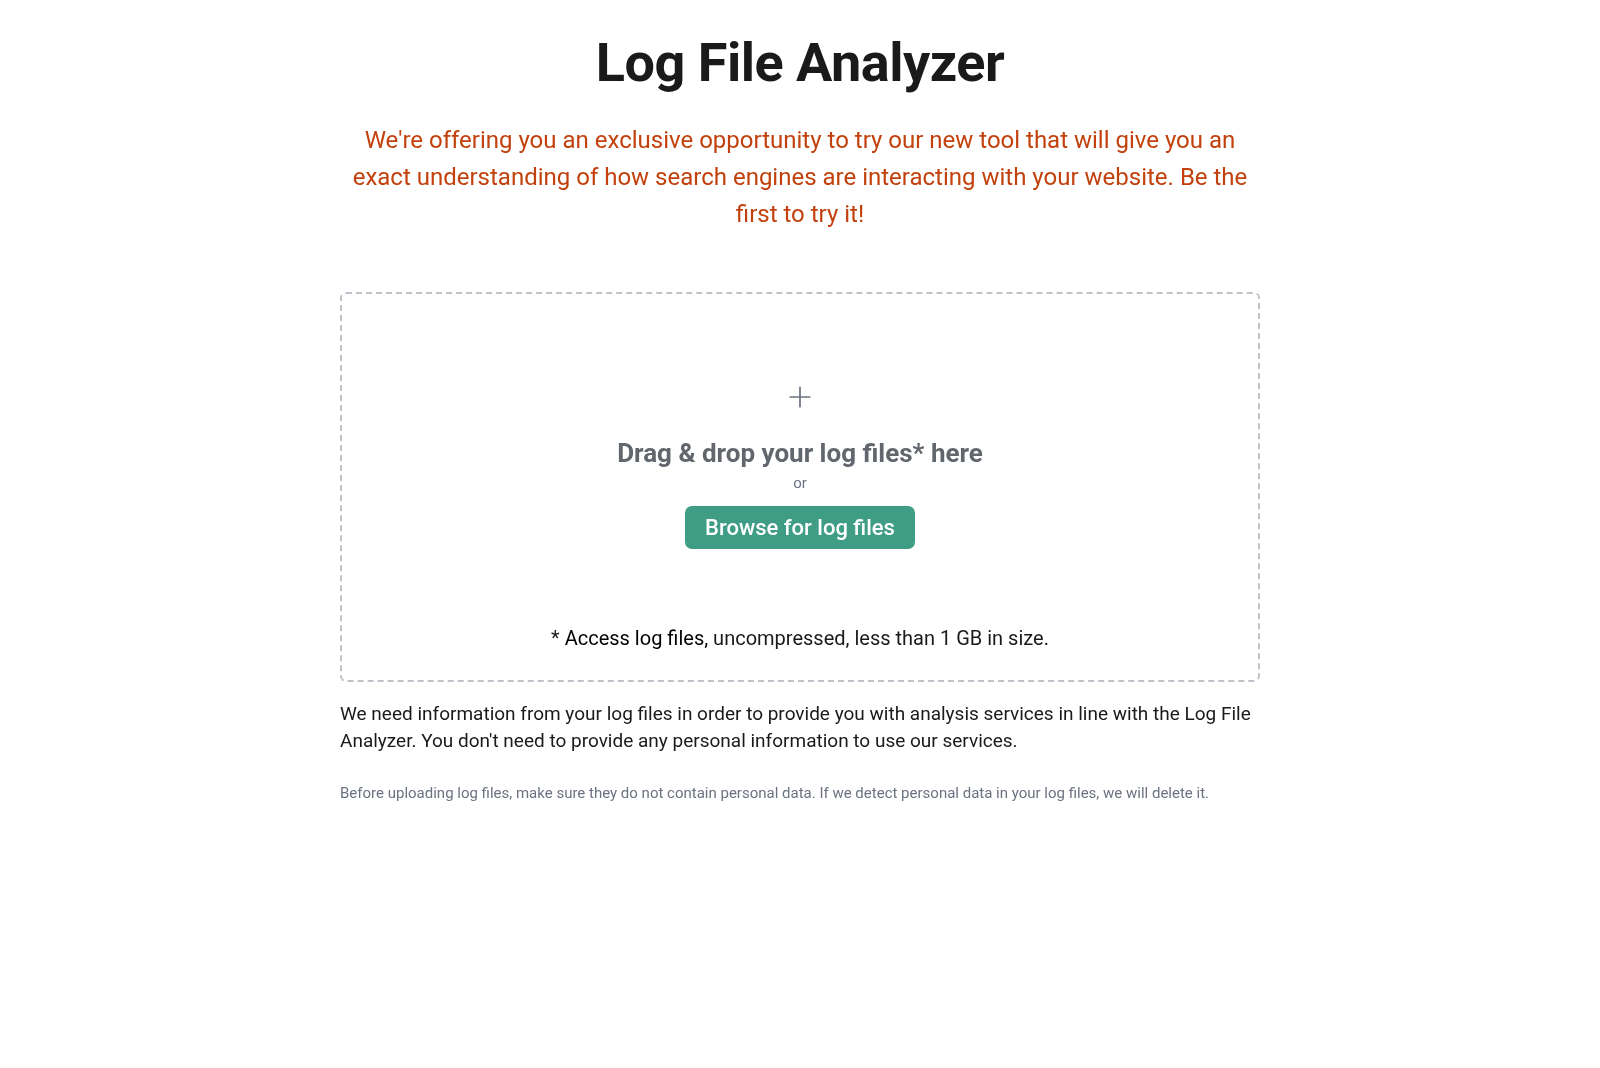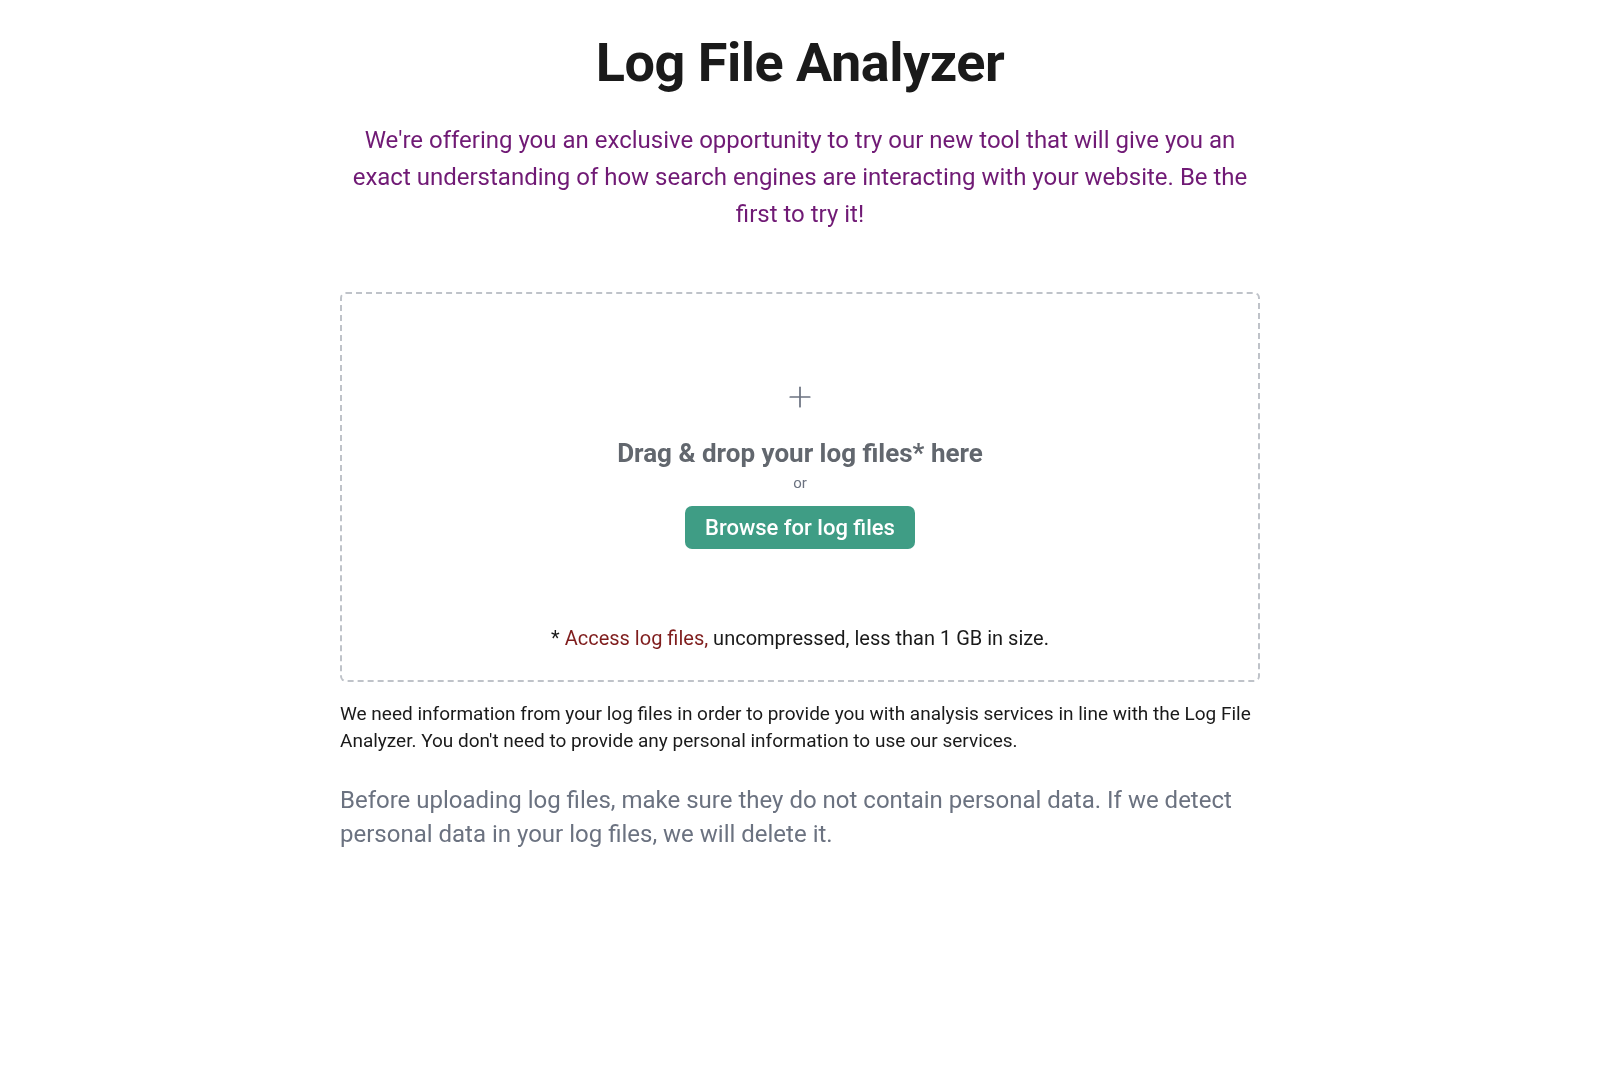--- a/index.html
+++ b/index.html
@@ -24,21 +24,21 @@
     font-weight: 700;
     text-align: center;
     color: #1a1a1a;
     margin-bottom: 28px;
     letter-spacing: -0.5px;
   }
   .page-subtitle {
     font-size: 24px;
     line-height: 1.55;
     text-align: center;
-    color: #701a75;
+    color: #c2410c;
     margin-bottom: 58px;
     font-weight: 400;
     margin-top: 12px;
   }
   .dropzone {
     border: 2px dashed #bfc3c9;
     border-radius: 6px;
     padding: 60px 30px 30px 30px;
     text-align: center;
     min-height: 390px;
@@ -84,33 +84,33 @@
     border-radius: 7px;
     cursor: pointer;
     font-family: inherit;
   }
   .footnote {
     font-size: 20px;
     color: #1a1a1a;
     margin-top: 40px;
   }
   .footnote-link {
-    color: #7f1d1d;
+    color: #000000;
     text-decoration: none;
     cursor: pointer;
   }
   .disclaimer {
     margin-top: 18px;
     font-size: 19px;
     line-height: 1.45;
     color: #1a1a1a;
   }
   .disclaimer-secondary {
     margin-top: 28px;
-    font-size: 24px;
+    font-size: 15px;
     line-height: 1.45;
     color: #6b7280;
   }
 </style>
 </head>
 <body>
 
 <div class="container">
 
   <h1 class="page-title">Log File Analyzer</h1>

